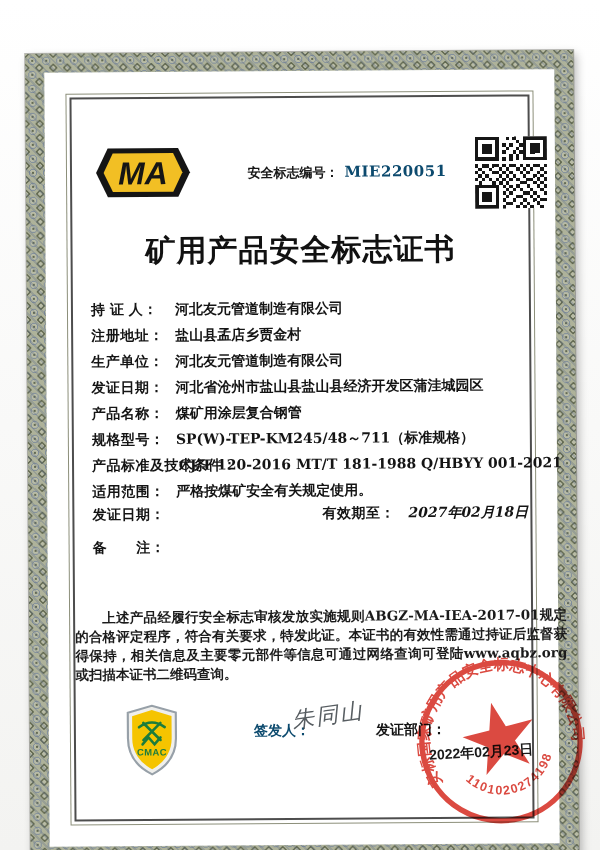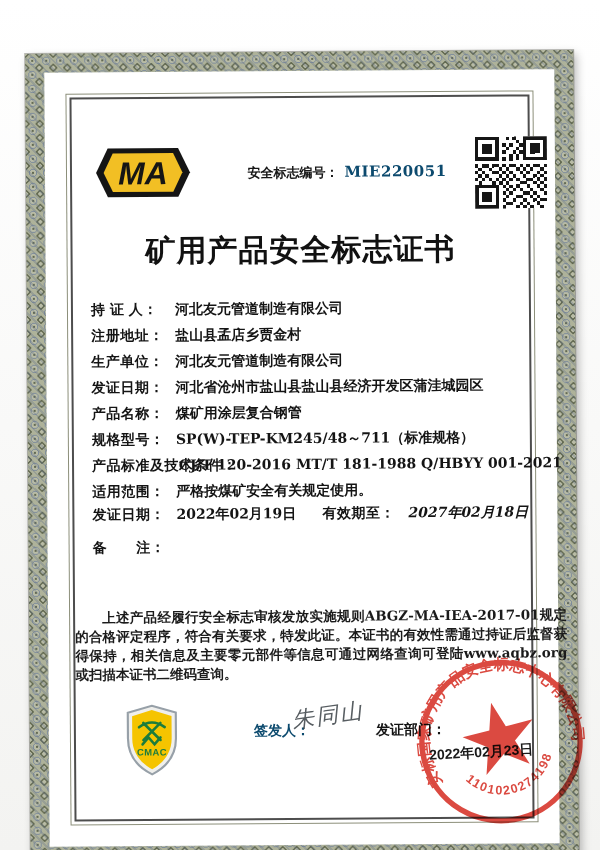--- a/index.html
+++ b/index.html
@@ -145,21 +145,20 @@
               <span class="val">CJ/T 120-2016 MT/T 181-1988 Q/HBYY 001-2021</span>
             </div>
           <div class="row">
               <span class="lbl">适用范围：</span>
               <span class="val">严格按煤矿安全有关规定使用。</span>
             </div>
         </div>
 
         <div class="dates-row">
           <span class="lbl dr-l1">发证日期：</span>
-          <span class="val dr-v1">2022年02月19日</span>
           <span class="lbl dr-l2">有效期至：</span>
           <span class="val dr-v2">2027年02月18日</span>
         </div>
 
         <div class="remark-row">
           <span class="lbl">备　　注：</span>
         </div>
 
         <p class="statement">上述产品经履行安全标志审核发放实施规则ABGZ-MA-IEA-2017-01规定的合格评定程序，符合有关要求，特发此证。本证书的有效性需通过持证后监督获得保持，相关信息及主要零元部件等信息可通过网络查询可登陆www.aqbz.org或扫描本证书二维码查询。</p>
 

